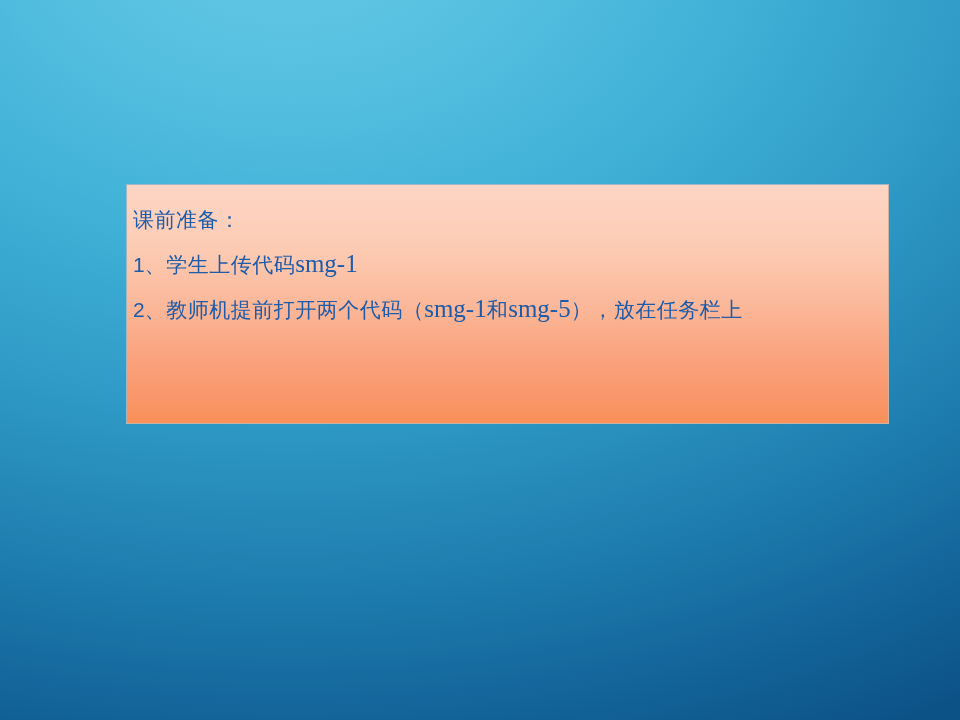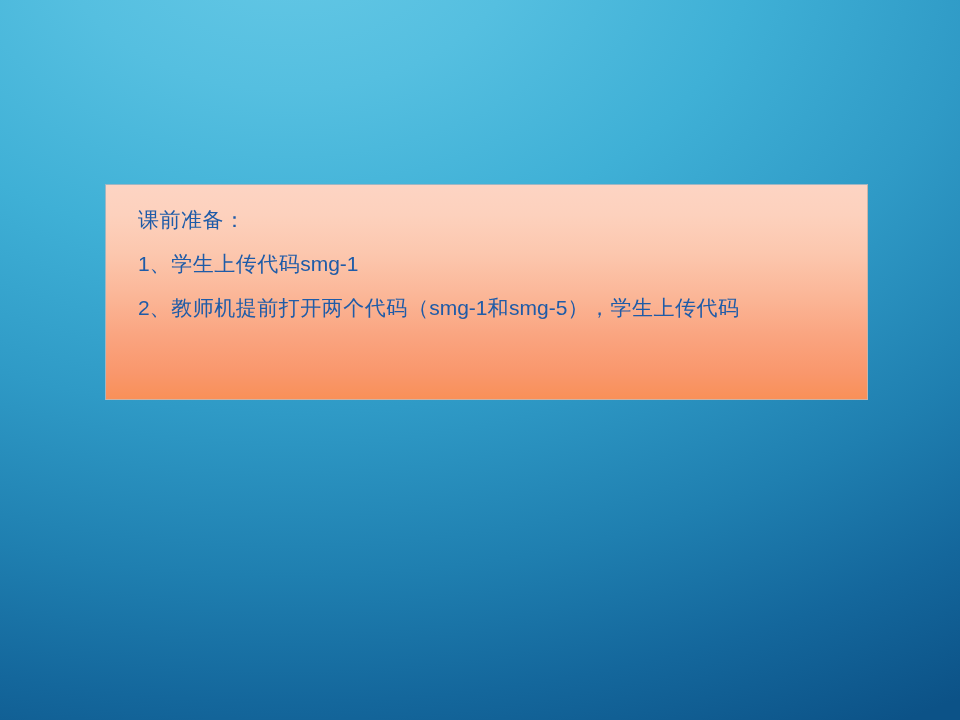--- a/index.html
+++ b/index.html
@@ -27,57 +27,57 @@
           #2f9ac6 54%,
           #1f7fb0 72%,
           #14679c 86%,
           #0c5287 100%);
     overflow: hidden;
   }
 
   
   #content-box {
     position: absolute;
-    left: 105px;
+    left: 126px;
     top: 184px;
     width: 763px;
-    height: 216px;
+    height: 240px;
     box-sizing: border-box;
     background: linear-gradient(to bottom,
         #fdd4c3 0%,
         #fdd1bd 14%,
         #fcc7ae 32%,
         #fbb697 52%,
         #faa37e 72%,
         #f9976c 88%,
         #f99058 100%);
     border-top: 1px solid #9fb6c4;
     border-left: 1px solid #9fb6c4;
     border-right: 1px solid #c9b4a8;
     border-bottom: 1px solid #c9b4a8;
-    padding: 14px 16px 10px 32px;
+    padding: 14px 16px 10px 6px;
   }
 
   .line {
     color: #1e5ba8;
     font-family: "DejaVu Serif", "Liberation Serif", serif;
     font-size: 21px;
     line-height: 43px;
     white-space: nowrap;
     letter-spacing: 0.5px;
   }
 
   .line .cjk {
     font-family: "DejaVu Serif", "Liberation Serif", serif;
     font-size: 21px;
   }
 
   .line .latin {
-    font-family: Liberation Sans, sans-serif;
-    font-size: 21px;
+    font-family: Liberation Serif, serif;
+    font-size: 25px;
     letter-spacing: 0;
   }
 
   .line .num {
     font-family: "Liberation Sans", sans-serif;
     font-size: 21px;
     letter-spacing: 0;
   }
 </style>
 </head>
@@ -90,18 +90,18 @@
     <div class="line">
       <span class="cjk">课前准备：</span>
     </div>
 
 
     <div class="line">
       <span class="num">1</span><span class="cjk">、学生上传代码</span><span class="latin">smg-1</span>
     </div>
 
     <div class="line">
-      <span class="num">2</span><span class="cjk">、教师机提前打开两个代码（</span><span class="latin">smg-1</span><span class="cjk">和</span><span class="latin">smg-5</span><span class="cjk">），学生上传代码</span>
+      <span class="num">2</span><span class="cjk">、教师机提前打开两个代码（</span><span class="latin">smg-1</span><span class="cjk">和</span><span class="latin">smg-5</span><span class="cjk">），放在任务栏上</span>
     </div>
 
   </div>
 
 </div>
 
 </body></html>

